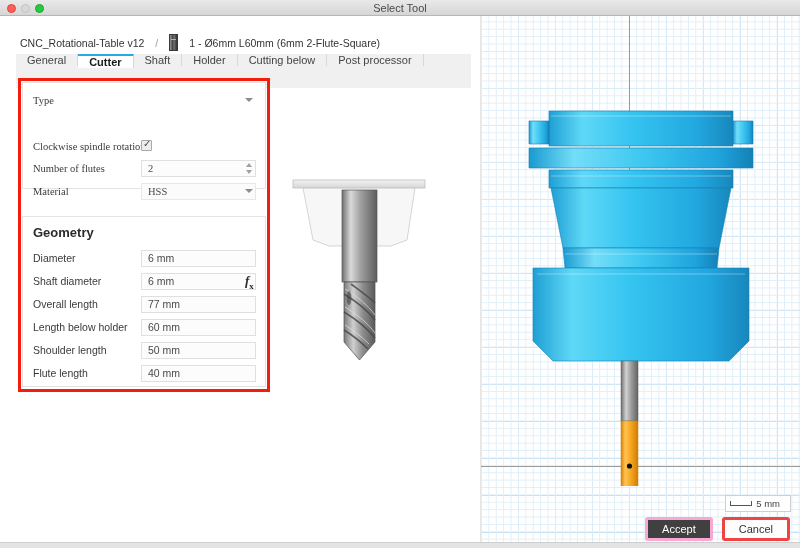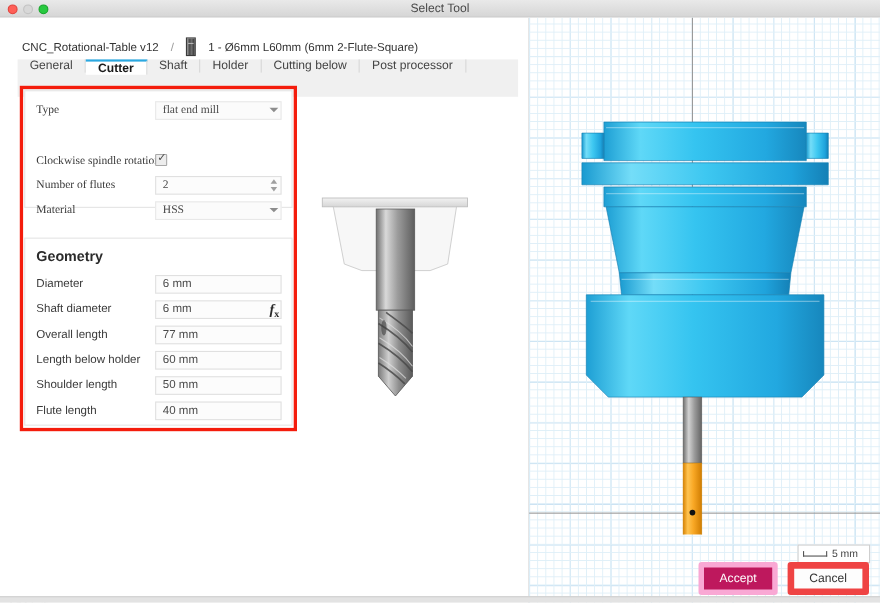--- a/index.html
+++ b/index.html
@@ -170,22 +170,22 @@
     border-left:1px solid #555; border-right:1px solid #555;
     border-bottom:1px solid #555;
   }
 
   .btnbar{
     position:absolute; right:10px; bottom:7px; display:flex; gap:9px;
   }
   .btn{
     font-size:11px; padding:3px 14px; border-radius:3px; cursor:default;
   }
-  .btn-primary{ background:#be185d; color:#fff; border:5px solid #f9a8d4; }
-  .btn-default{ background:#fdfdfd; color:#333; border:6px solid #ef4444; }
+  .btn-primary{ background:#404040; color:#fff; border:3px solid #f9a8d4; }
+  .btn-default{ background:#fdfdfd; color:#333; border:3px solid #ef4444; }
 
   .bottombar{
     position:absolute; left:0; bottom:0; width:800px; height:6px;
     background:#e3e3e3; border-top:1px solid #cfcfcf;
   }
 </style>
 </head>
 <body>
 
 <div class="titlebar">
@@ -211,21 +211,20 @@
     <div class="tab active">Cutter</div>
     <div class="tab">Shaft</div>
     <div class="tab">Holder</div>
     <div class="tab">Cutting below</div>
     <div class="tab">Post processor</div>
   </div>
 
   <div class="form-card">
     <div class="row" style="top:6px;">
       <span class="lbl">Type</span>
-      <span class="fld sel">flat end mill</span>
       <span class="caret" style="left:222px; top:9px;"></span>
     </div>
     <div class="row" style="top:52px;">
       <span class="lbl">Clockwise spindle rotation</span>
       <span class="chk" style="top:5px;"></span>
     </div>
     <div class="row" style="top:74px;">
       <span class="lbl">Number of flutes</span>
       <span class="fld">2</span>
       <span class="spin" style="left:223px; top:5px;">

